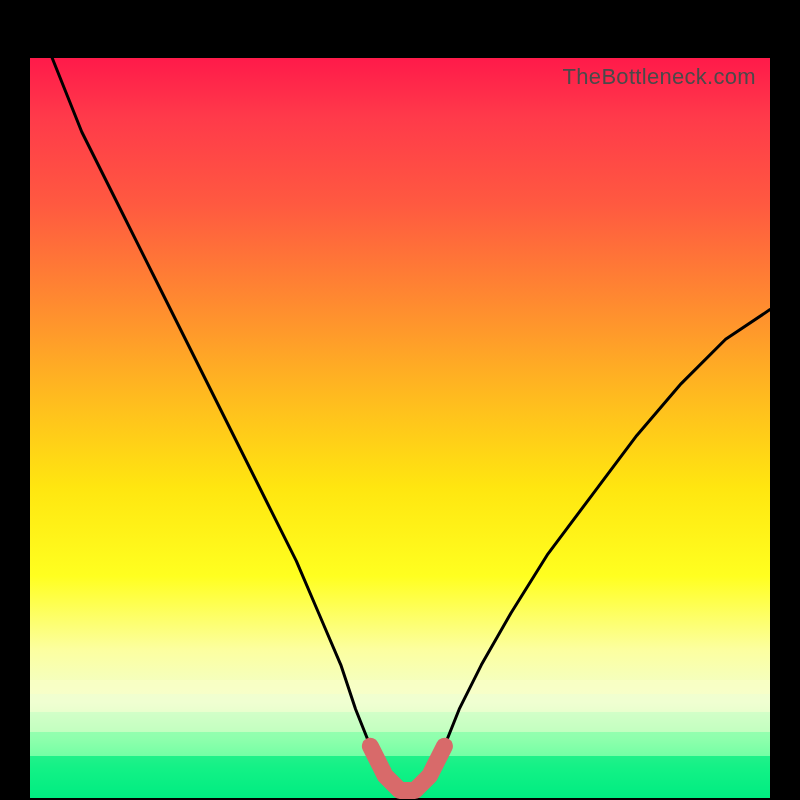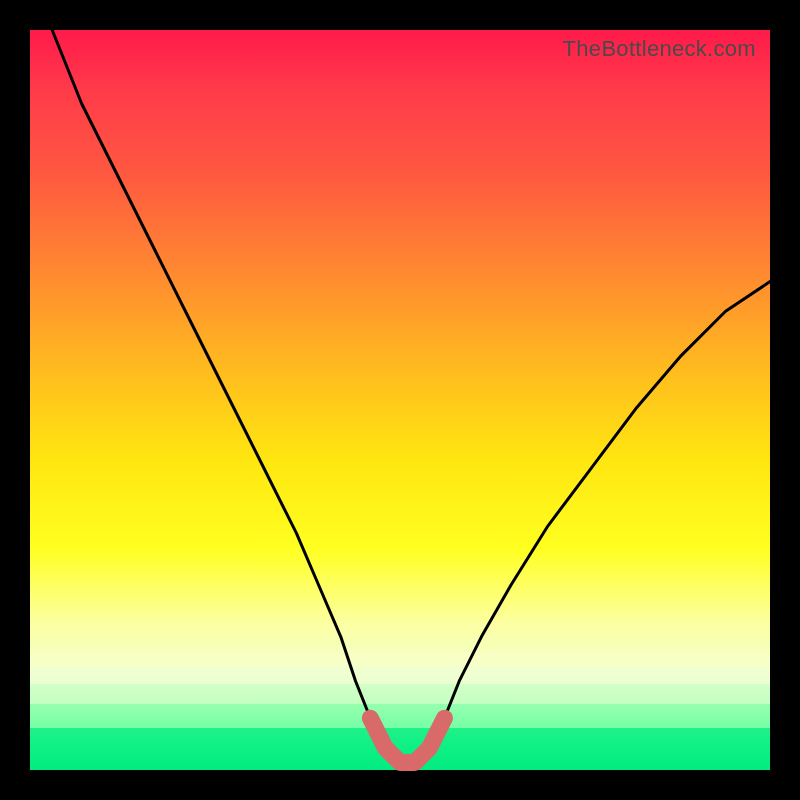--- a/index.html
+++ b/index.html
@@ -9,20 +9,21 @@
     height: 800px;
     overflow: hidden;
     background: #000;
     font-family: Arial, Helvetica, sans-serif;
   }
   .frame {
     position: relative;
     width: 800px;
     height: 764px;
     background: #000;
+    margin-top: 28px;
   }
   .plot-area {
     position: absolute;
     left: 30px;
     top: 30px;
     width: 740px;
     height: 740px;
     background: linear-gradient(to bottom,
       #ff1a4a 0%,
       #ff3a4a 8%,

